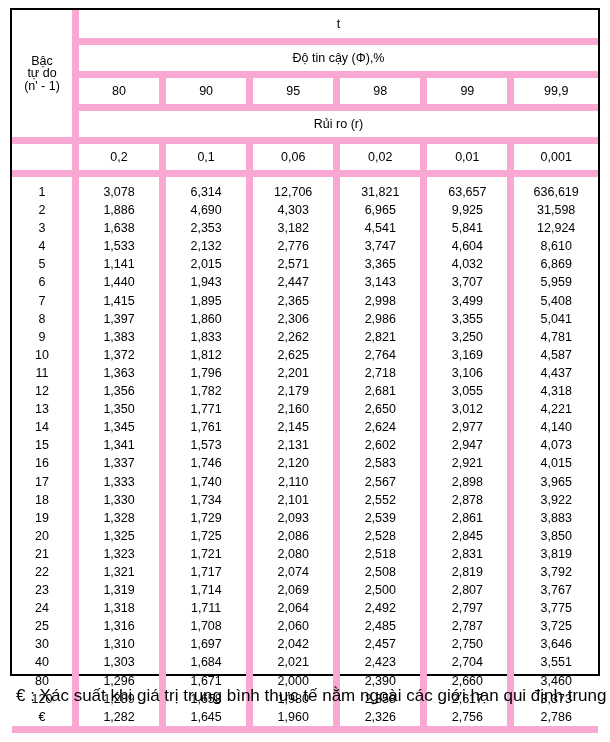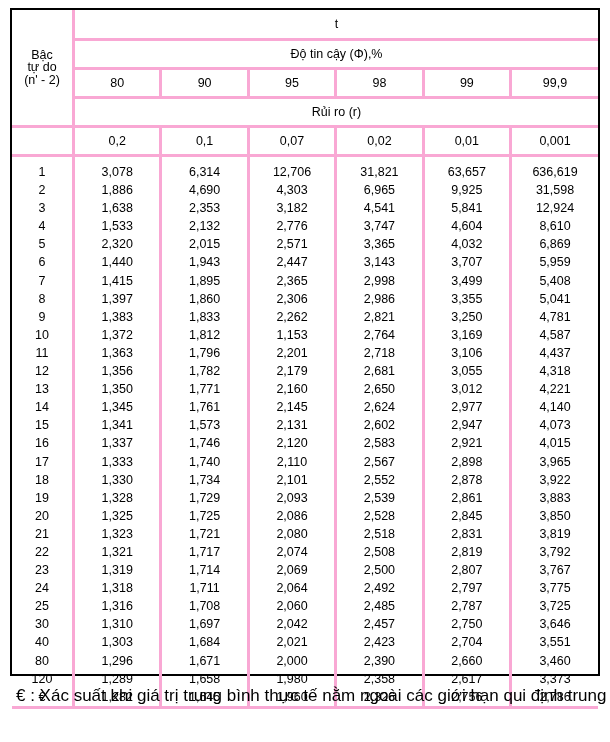--- a/index.html
+++ b/index.html
@@ -33,21 +33,21 @@
     background: #fff;
   }
   table.t-table {
     border-collapse: collapse;
     width: 100%;
     height: 100%;
     table-layout: fixed;
   }
   table.t-table td,
   table.t-table th {
-    border: 3px solid #f9a8d4;
+    border: 7px solid #f9a8d4;
     font-weight: normal;
     font-size: 12.5px;
     text-align: center;
     vertical-align: middle;
     padding: 0;
     line-height: 1.0;
   }
   
   table.t-table tr > td:first-child,
   table.t-table tr > th:first-child { border-left: none; }
@@ -119,42 +119,42 @@
 <body>
 
 <div id="page">
 
   <div class="tbl-wrap">
     <table class="t-table">
       <tbody>
         <tr>
           <th class="hdr-stub" rowspan="4">Bậc
 tự do
-(n' - 2)</th>
+(n' - 1)</th>
           <th class="hdr-t" colspan="6">t</th>
         </tr>
         <tr>
           <th class="hdr-conf" colspan="6">Độ tin cậy (Φ),%</th>
         </tr>
         <tr>
           <th class="hdr-val colsep">80</th>
           <th class="hdr-val colsep">90</th>
           <th class="hdr-val colsep">95</th>
           <th class="hdr-val colsep">98</th>
           <th class="hdr-val colsep">99</th>
           <th class="hdr-val colsep">99,9</th>
         </tr>
         <tr>
           <th class="hdr-risk" colspan="6">Rủi ro (r)</th>
         </tr>
         <tr>
           <th class="hdr-stub"></th>
           <th class="hdr-val">0,2</th>
           <th class="hdr-val">0,1</th>
-          <th class="hdr-val">0,07</th>
+          <th class="hdr-val">0,06</th>
           <th class="hdr-val">0,02</th>
           <th class="hdr-val">0,01</th>
           <th class="hdr-val">0,001</th>
         </tr>
 
         <tr>
           <td class="body-cell">
             <div class="col-stack df-col">
                 <div class="cellnum">1</div>
                 <div class="cellnum">2</div>
@@ -187,21 +187,21 @@
                 <div class="cellnum">120</div>
                 <div class="cellnum">€</div>
               </div>
           </td>
           <td class="body-cell">
             <div class="col-stack">
                 <div class="cellnum">3,078</div>
                 <div class="cellnum">1,886</div>
                 <div class="cellnum">1,638</div>
                 <div class="cellnum">1,533</div>
-                <div class="cellnum">2,320</div>
+                <div class="cellnum">1,141</div>
                 <div class="cellnum">1,440</div>
                 <div class="cellnum">1,415</div>
                 <div class="cellnum">1,397</div>
                 <div class="cellnum">1,383</div>
                 <div class="cellnum">1,372</div>
                 <div class="cellnum">1,363</div>
                 <div class="cellnum">1,356</div>
                 <div class="cellnum">1,350</div>
                 <div class="cellnum">1,345</div>
                 <div class="cellnum">1,341</div>
@@ -260,21 +260,21 @@
             <div class="col-stack">
                 <div class="cellnum">12,706</div>
                 <div class="cellnum">4,303</div>
                 <div class="cellnum">3,182</div>
                 <div class="cellnum">2,776</div>
                 <div class="cellnum">2,571</div>
                 <div class="cellnum">2,447</div>
                 <div class="cellnum">2,365</div>
                 <div class="cellnum">2,306</div>
                 <div class="cellnum">2,262</div>
-                <div class="cellnum">1,153</div>
+                <div class="cellnum">2,625</div>
                 <div class="cellnum">2,201</div>
                 <div class="cellnum">2,179</div>
                 <div class="cellnum">2,160</div>
                 <div class="cellnum">2,145</div>
                 <div class="cellnum">2,131</div>
                 <div class="cellnum">2,120</div>
                 <div class="cellnum">2,110</div>
                 <div class="cellnum">2,101</div>
                 <div class="cellnum">2,093</div>
                 <div class="cellnum">2,086</div>

